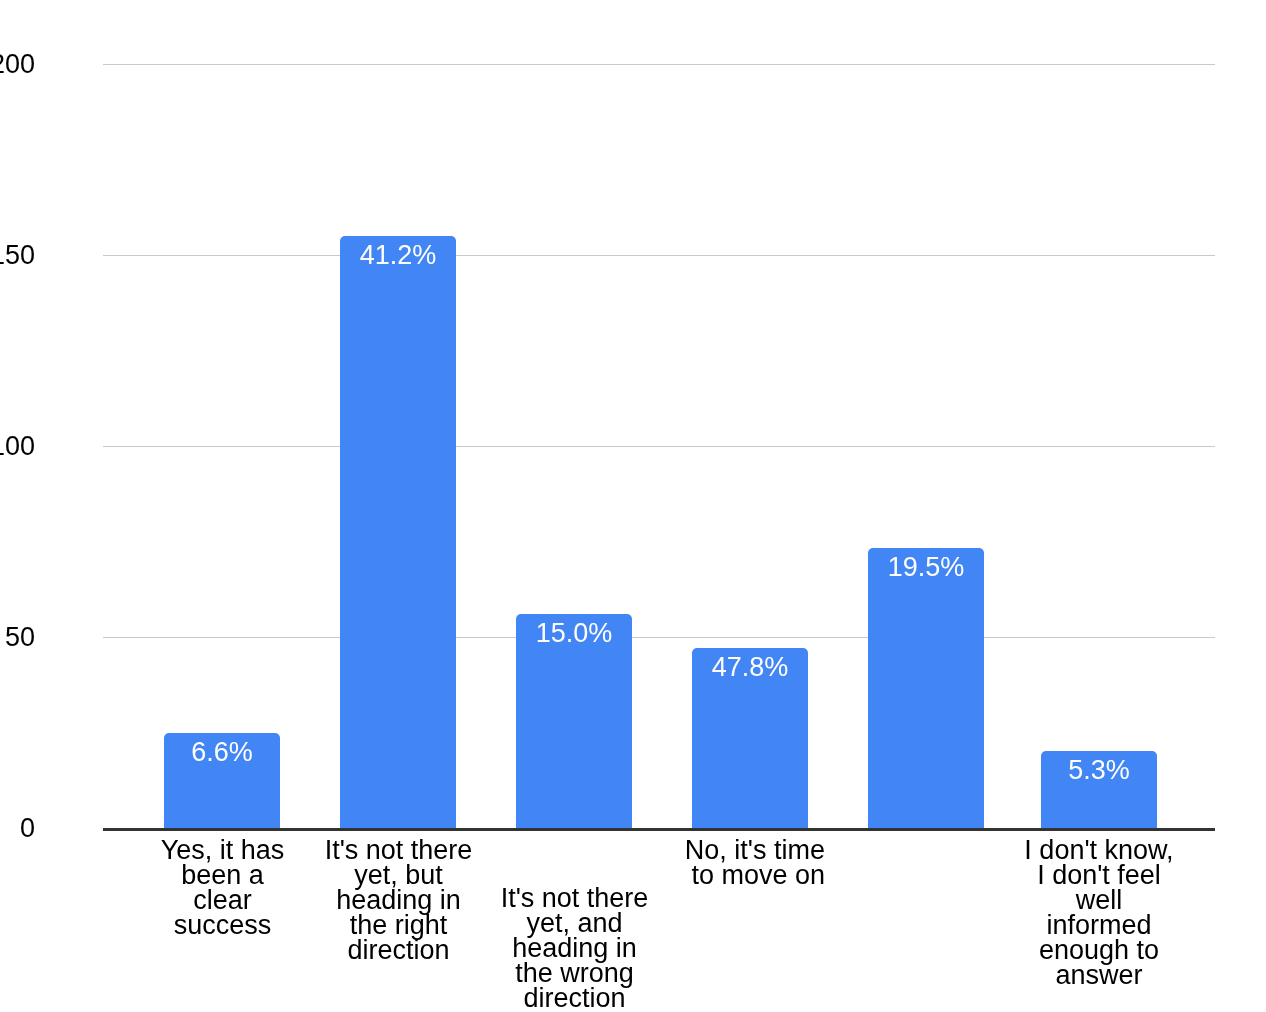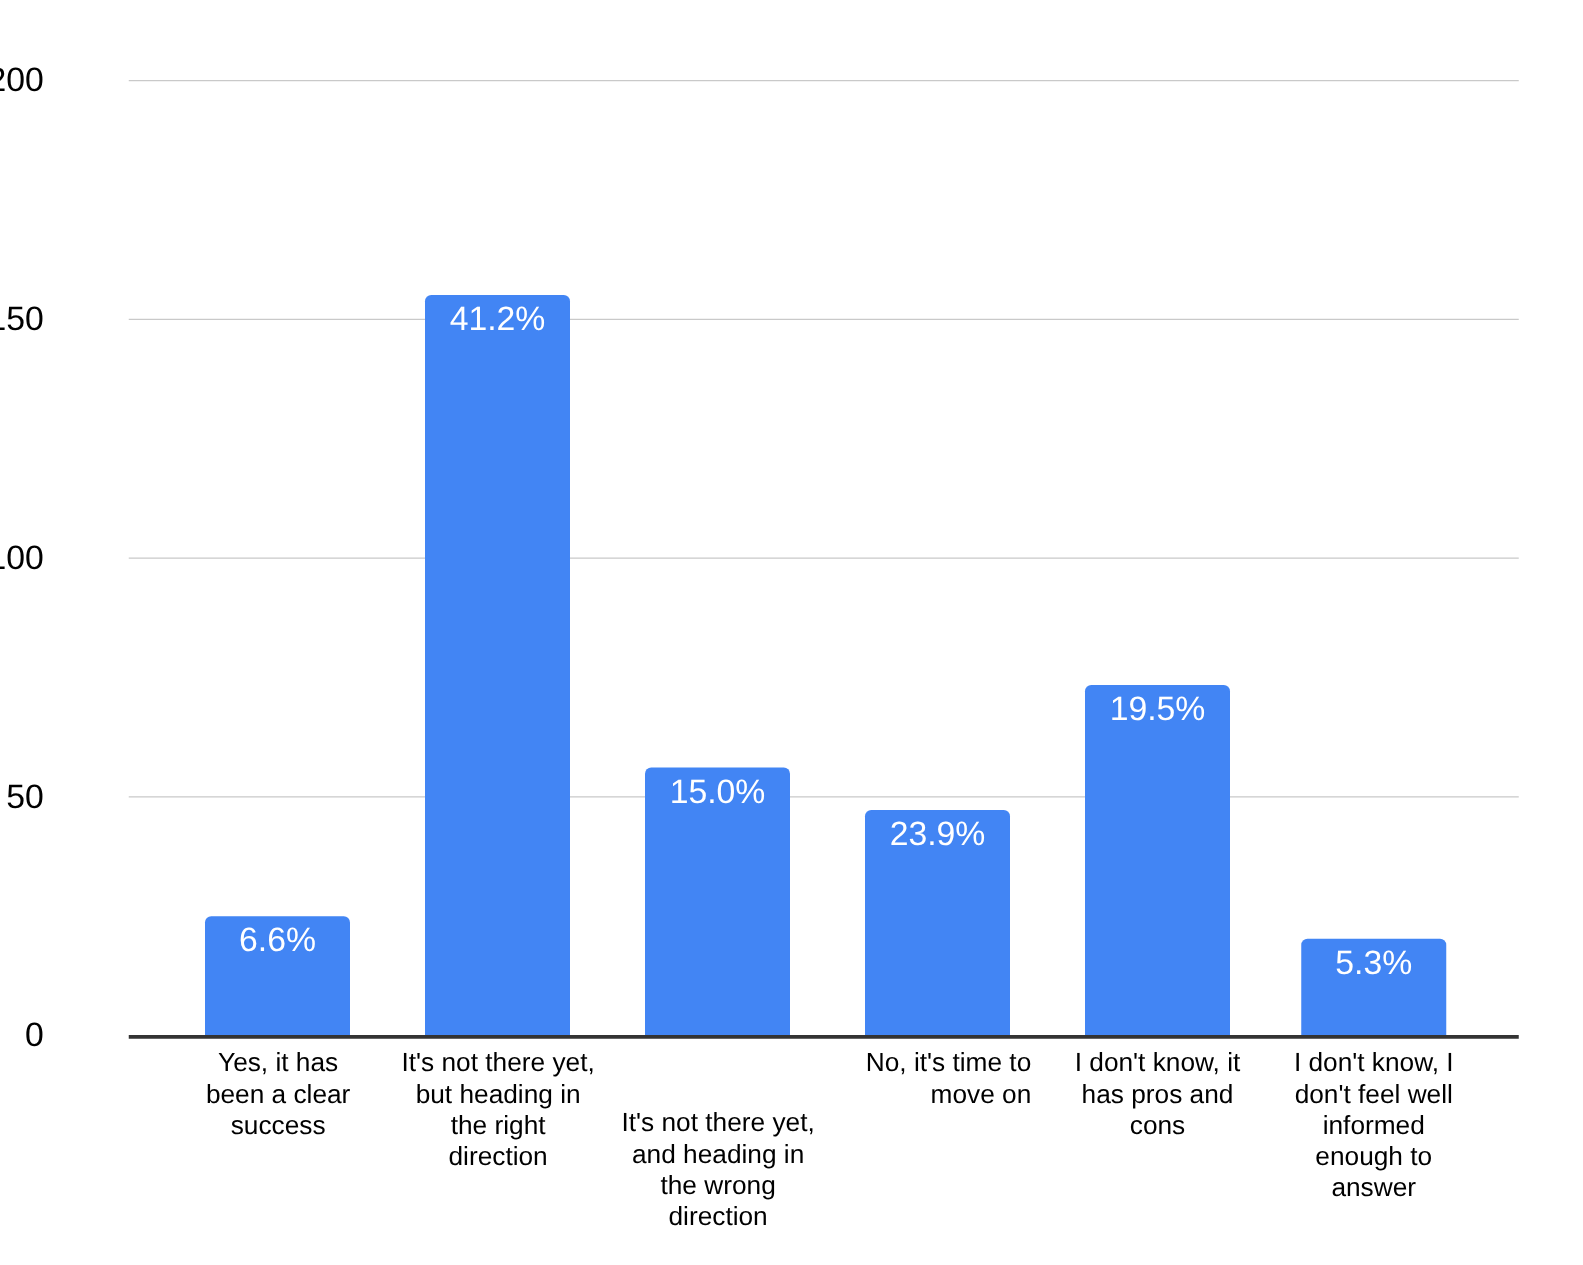--- a/index.html
+++ b/index.html
@@ -96,21 +96,21 @@
     position: absolute;
     left: 103px;
     top: 838px;
     width: 1112px;
     height: 160px;
   }
   .xlabel {
     position: absolute;
     top: 0;
     text-align: center;
-    font-size: 21px;
+    font-size: 27px;
     line-height: 25px;
     color: #000000;
     word-wrap: break-word;
   }
 </style>
 </head>
 <body>
 
 <div id="chart-root">
 
@@ -136,34 +136,33 @@
     <div class="bar-group" style="left:237px; width:116px;">
       <div class="bar-rect" style="height:592px;"></div>
       <div class="bar-value" style="bottom:559px;">41.2%</div>
     </div>
     <div class="bar-group" style="left:413px; width:116px;">
       <div class="bar-rect" style="height:214px;"></div>
       <div class="bar-value" style="bottom:181px;">15.0%</div>
     </div>
     <div class="bar-group" style="left:589px; width:116px;">
       <div class="bar-rect" style="height:180px;"></div>
-      <div class="bar-value" style="bottom:147px;">23.9%</div>
+      <div class="bar-value" style="bottom:147px;">47.8%</div>
     </div>
     <div class="bar-group" style="left:765px; width:116px;">
       <div class="bar-rect" style="height:280px;"></div>
       <div class="bar-value" style="bottom:247px;">19.5%</div>
     </div>
     <div class="bar-group" style="left:938px; width:116px;">
       <div class="bar-rect" style="height:77px;"></div>
       <div class="bar-value" style="bottom:44px;margin-top:11px;">5.3%</div>
     </div>
   </div>
 
   <div class="xlabels-layer">
     <div class="xlabel" style="left:47px; width:145px;">Yes, it has been a clear success</div>
     <div class="xlabel" style="left:218px; width:155px;">It's not there yet, but heading in the right direction</div>
     <div class="xlabel" style="left:394px; width:155px;margin-top:48px;">It's not there yet, and heading in the wrong direction</div>
     <div class="xlabel" style="left:572px; width:150px;text-align:right;">No, it's time to move on</div>
-    <div class="xlabel" style="left:748px; width:150px;">I don't know, it has pros and cons</div>
     <div class="xlabel" style="left:921px; width:150px;">I don't know, I don't feel well informed enough to answer</div>
   </div>
 
 </div>
 
 </body></html>

